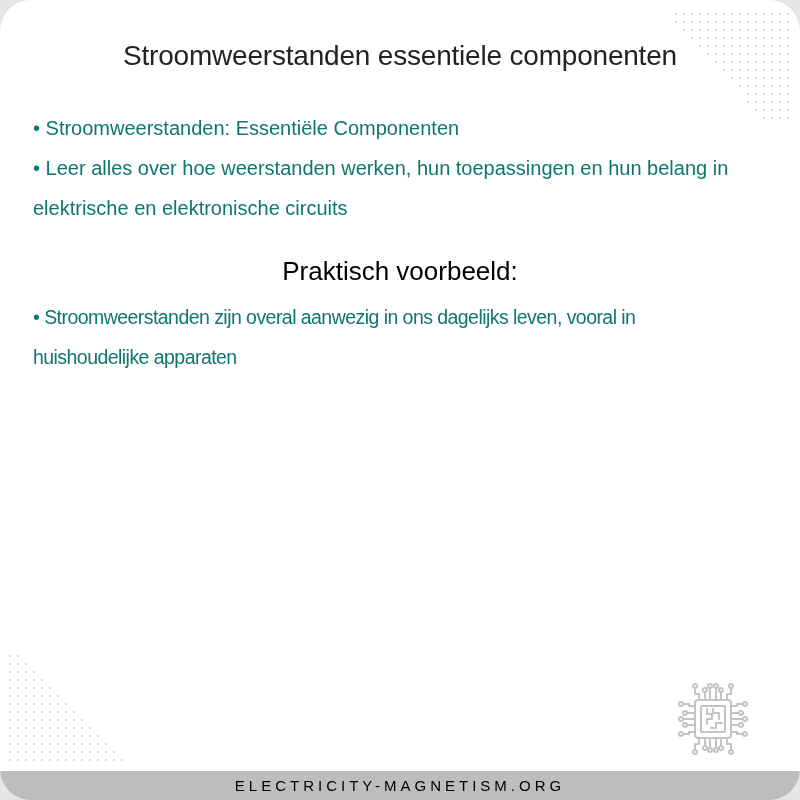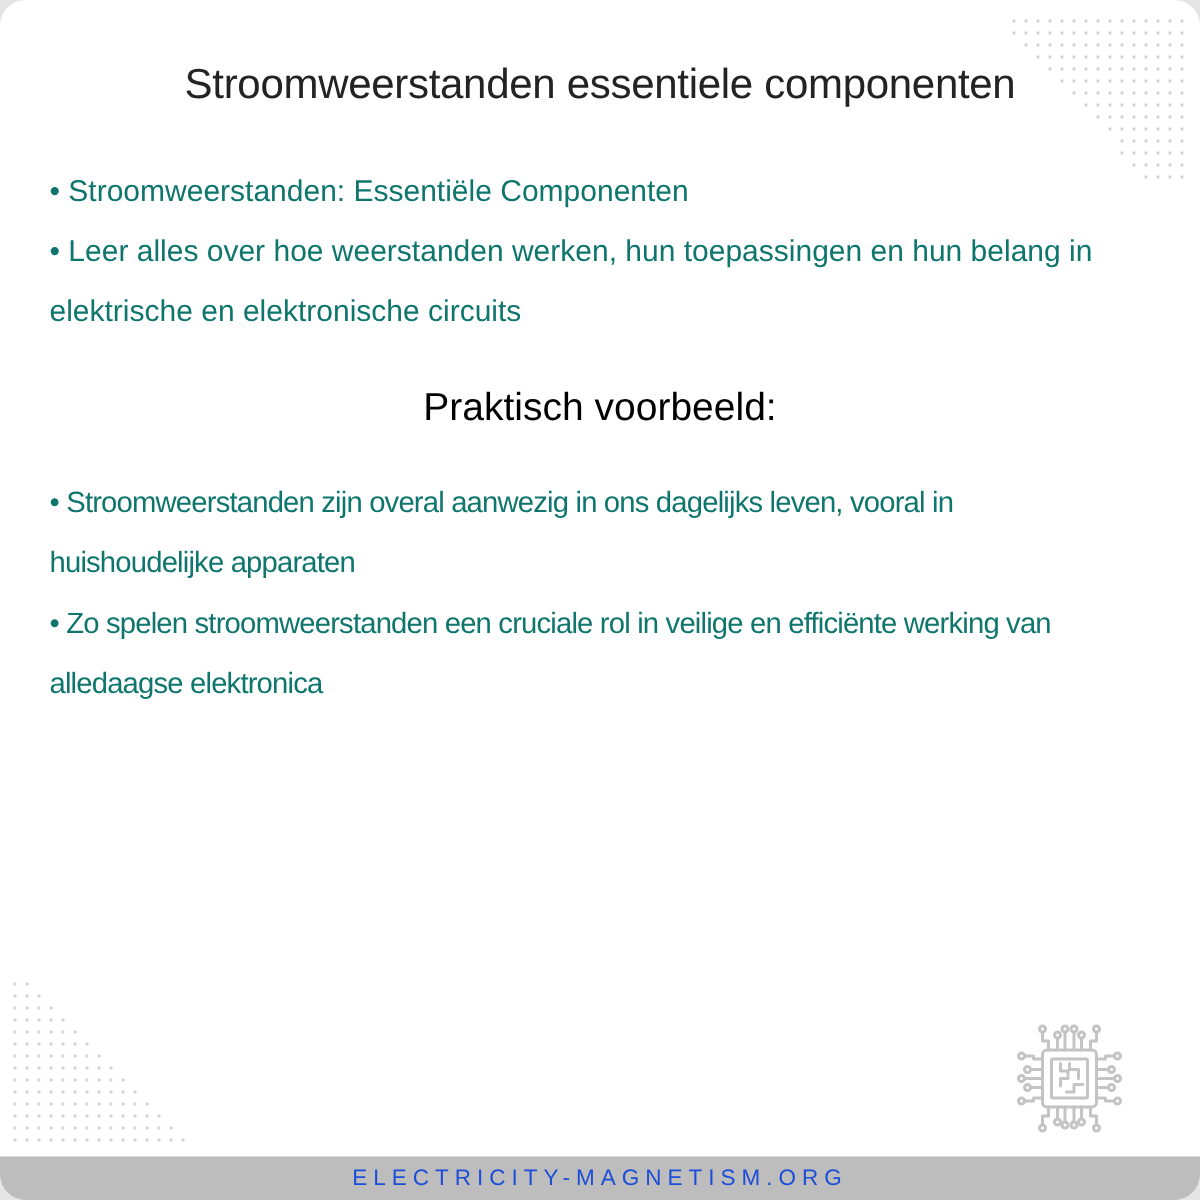--- a/index.html
+++ b/index.html
@@ -7,21 +7,21 @@
     width: 800px; height: 800px;
     background: #e5e5e5;
     position: relative;
     overflow: hidden;
     font-family: "Liberation Sans", "DejaVu Sans", sans-serif;
   }
   .card {
     position: absolute; left: 0; top: 0;
     width: 800px; height: 800px;
     background: #ffffff;
-    border-radius: 17px;
+    border-radius: 31px;
     overflow: hidden;
   }
   .dots-tr, .dots-bl {
     position: absolute;
     pointer-events: none;
   }
   .dots-tr { left: 672px; top: 10px; width: 128px; height: 115px; }
   .dots-bl { left: 6px; top: 652px; width: 120px; height: 120px; }
   .title {
     position: absolute; left: 0; top: 40px; width: 800px;
@@ -33,28 +33,28 @@
     position: absolute; left: 0; top: 256px; width: 800px;
     text-align: center;
     font-size: 26px; color: #000000;
   }
   .block {
     position: absolute; left: 33px; width: 720px;
     font-size: 20px; line-height: 40px; color: #0f766e;
   }
   .block p { margin: 0; }
   .block1 { top: 108px; }
-  .block2 { top: 315px; font-size: 19.5px; letter-spacing: -0.55px; line-height: 40.3px; }
+  .block2 { top: 297px; font-size: 19.5px; letter-spacing: -0.55px; line-height: 40.3px; }
   .chip {
     position: absolute; left: 677px; top: 676px; width: 72px; height: 88px;
   }
   .footer {
     position: absolute; left: 0; top: 771px; width: 800px; height: 29px;
     background: #bdbdbd;
-    color: #1d4ed8;
+    color: #000000;
     text-align: center;
     font-size: 15px; line-height: 29px;
     letter-spacing: 4px;
   }
 </style>
 </head>
 <body>
 
 <div class="card">
 
@@ -326,21 +326,20 @@
 
   <div class="block block1">
     <p>• Stroomweerstanden: Essentiële Componenten</p>
     <p>• Leer alles over hoe weerstanden werken, hun toepassingen en hun belang in elektrische en elektronische circuits</p>
   </div>
 
   <div class="subtitle">Praktisch voorbeeld:</div>
 
   <div class="block block2">
     <p>• Stroomweerstanden zijn overal aanwezig in ons dagelijks leven, vooral in huishoudelijke apparaten</p>
-    <p>• Zo spelen stroomweerstanden een cruciale rol in veilige en efficiënte werking van alledaagse elektronica</p>
   </div>
 
   <svg class="chip" viewBox="0 0 72 88" xmlns="http://www.w3.org/2000/svg">
     <g fill="none" stroke="#c4c4c4" stroke-width="2" stroke-linecap="round" stroke-linejoin="round">
       <rect x="18" y="24" width="36" height="38" rx="3"></rect>
       <rect x="24" y="30" width="24" height="26" rx="1"></rect>
       <path d="M30 33 v5 h5 v5 h-5 v5 M36 33 v4 h6 v6 M34 52 h5 v-5 h6"></path>
 
       <path d="M22 24 v-6 h-4 v-6"></path>
         <circle cx="18" cy="10" r="2"></circle>

